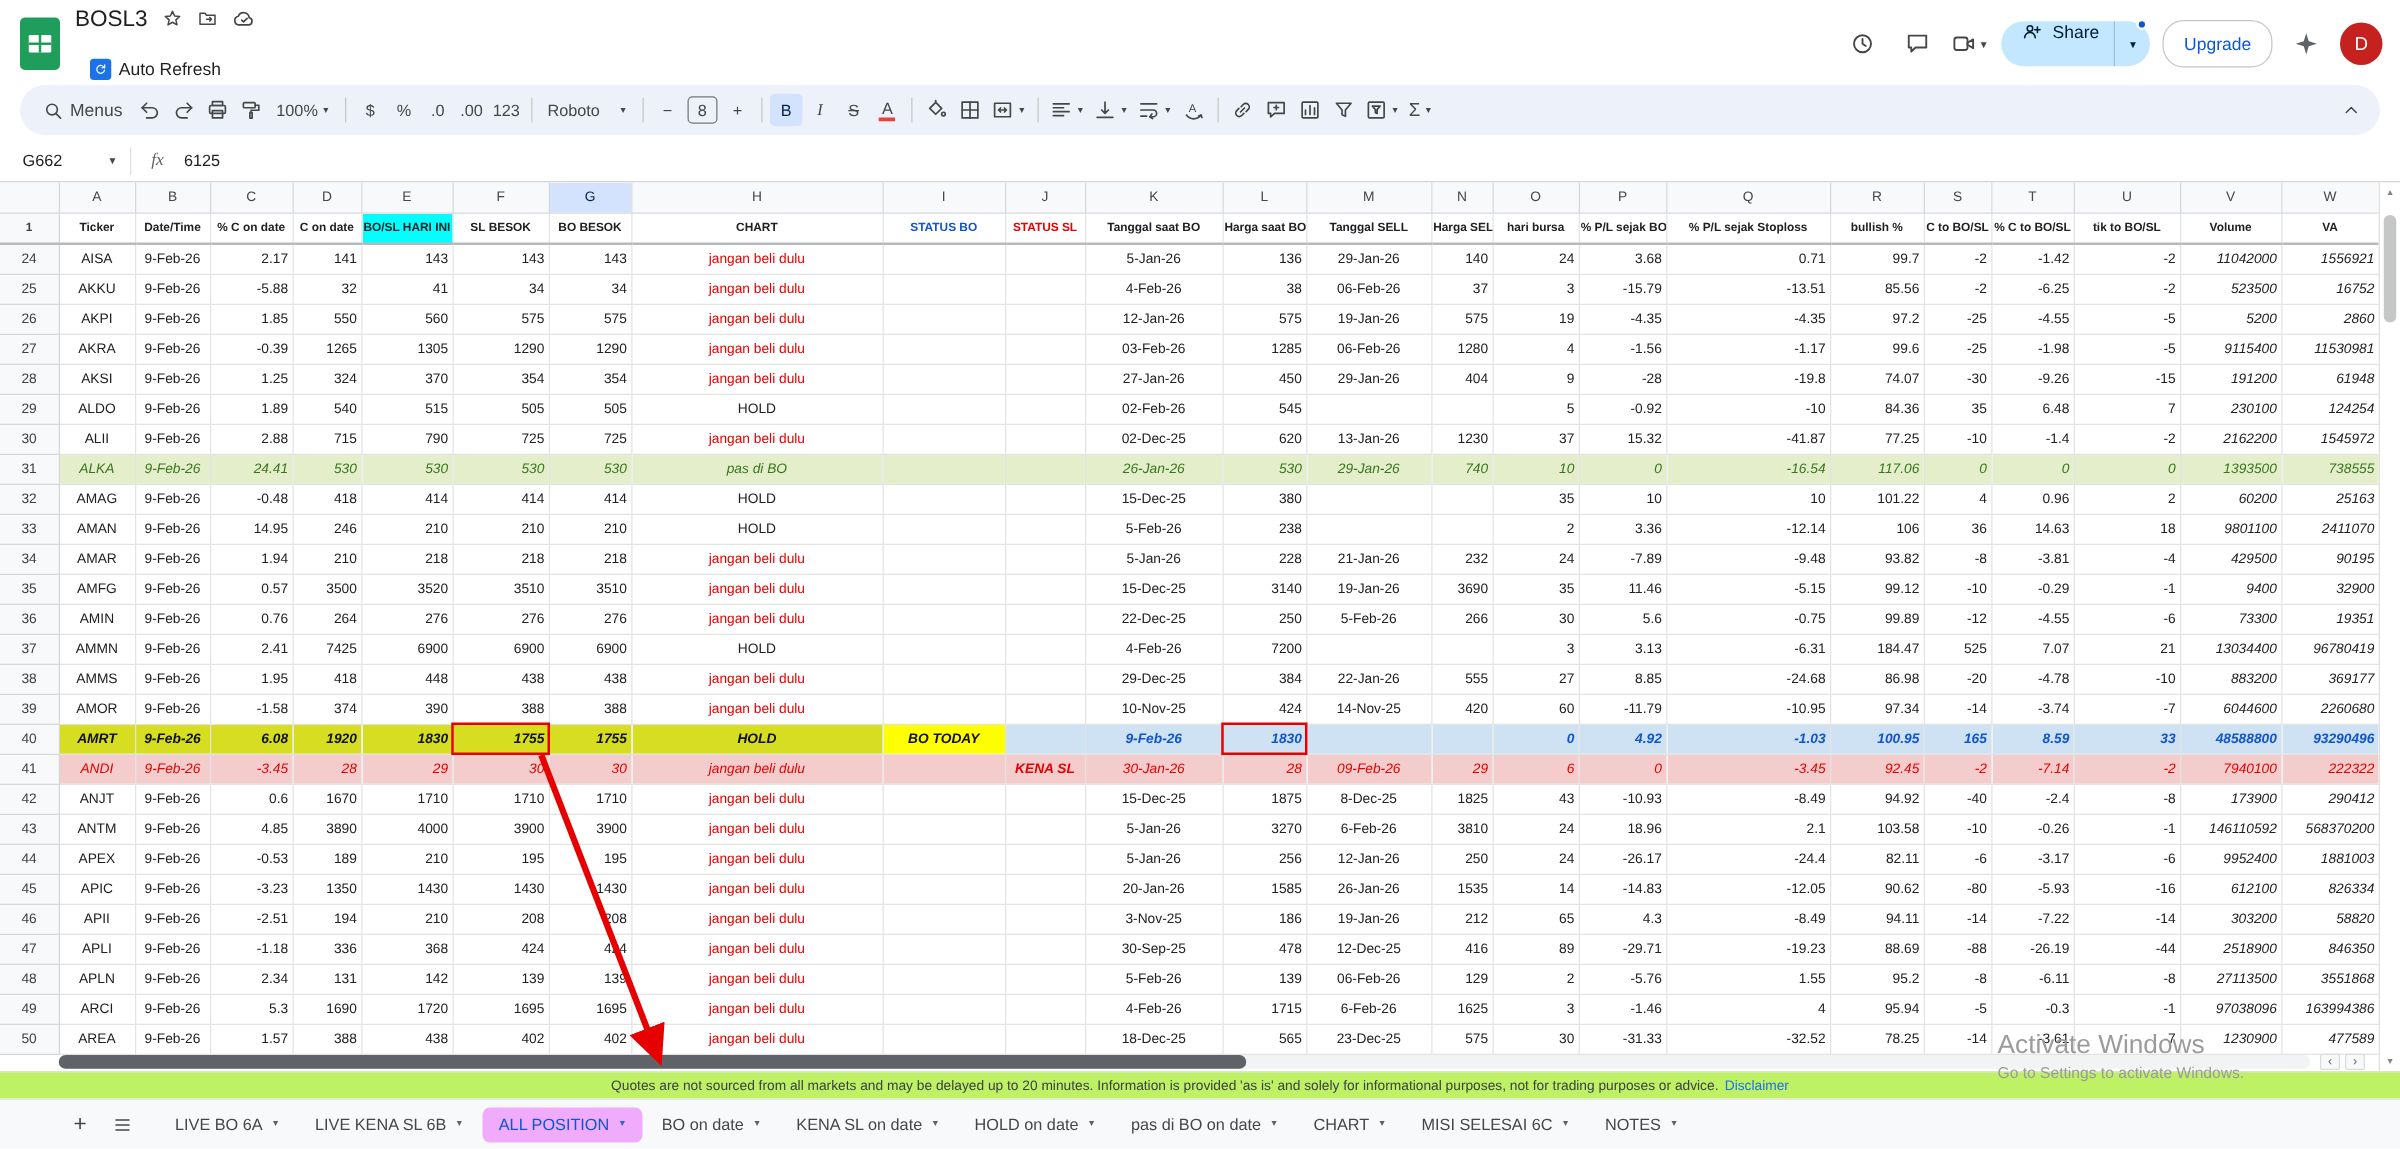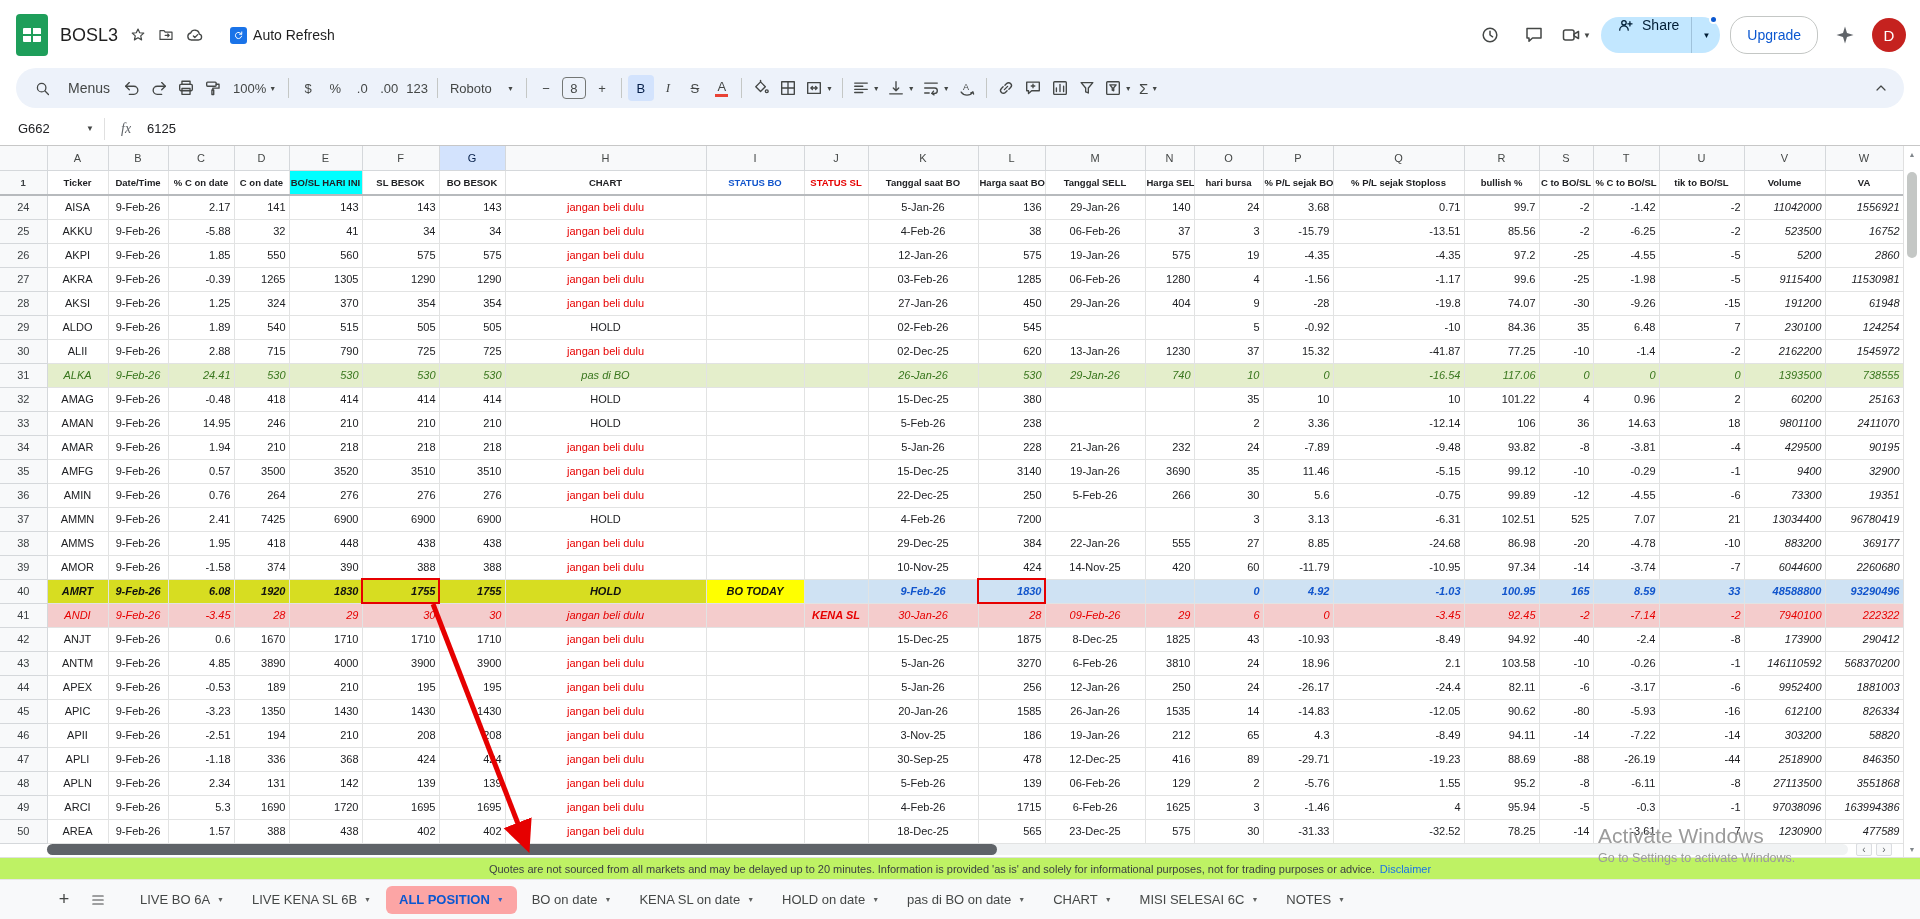--- a/index.html
+++ b/index.html
@@ -6,21 +6,21 @@
 html,body{width:1920px;height:919px}
 body{font-family:"Liberation Sans","DejaVu Sans",sans-serif;background:#fff;overflow:hidden;position:relative;color:#202124}
 .ic{fill:none;stroke:currentColor;stroke-width:1.5;stroke-linecap:round;stroke-linejoin:round}
 
 
 .titlebar{height:64px;display:flex;align-items:center;padding:6px 14px 0 16px}
 .logo{width:32px;height:42px;background:#1e9e5a;border-radius:4px;margin-right:12px;display:flex;align-items:center;justify-content:center;flex:0 0 auto}
 .logo .grid-glyph{width:18px;height:14px;background:#fff;border-radius:1px;position:relative}
 .logo .grid-glyph:before{content:"";position:absolute;left:8px;top:0;width:2px;height:14px;background:#1e9e5a}
 .logo .grid-glyph:after{content:"";position:absolute;left:0;top:6px;width:18px;height:2px;background:#1e9e5a}
-.tb-center{display:flex;gap:14px;min-width:0}
+.tb-center{display:flex;flex-direction:column;gap:14px;min-width:0}
 .title-row{display:flex;align-items:center;gap:12px;height:26px}
 .doc-title{font-size:18px;color:#1f1f1f}
 .title-ic{color:#444746;display:flex;align-items:center}
 .menu-row{display:flex;align-items:center;height:26px}
 .menu-items{display:flex}
 .menu-item{font-size:14px;color:#1f1f1f;padding:2px 8px;border-radius:4px;cursor:default}
 .auto-refresh{display:flex;align-items:center;gap:6px;margin-left:4px}
 .ar-badge{width:17px;height:17px;border-radius:3px;background:#1a73e8;color:#fff;display:flex;align-items:center;justify-content:center}
 .tb-right{margin-left:auto;display:flex;align-items:center;gap:10px}
 .icon-btn{width:34px;height:34px;border-radius:50%;display:flex;align-items:center;justify-content:center;color:#444746}
@@ -34,21 +34,21 @@
 .sparkle{color:#5f6368}
 .avatar{width:34px;height:34px;border-radius:50%;background:#c5221f;color:#fff;font-size:15px;font-weight:500;display:flex;align-items:center;justify-content:center}
 
 
 .toolbar{height:48px;display:flex;align-items:center;padding:4px 16px}
 .tb-pill{flex:1;height:40px;background:#edf2fa;border-radius:20px;display:flex;align-items:center;padding:0 10px;gap:1px;overflow:hidden}
 .tbi{min-width:26px;height:26px;padding:0 3px;display:flex;align-items:center;justify-content:center;color:#444746;font-size:13px;border-radius:4px;flex:0 0 auto;white-space:nowrap}
 .tbi.txt{font-weight:500}
 .tb-caret{font-size:7px;color:#444746;margin-left:3px}
 .tb-div{width:1px;height:20px;background:#c4c7c5;margin:0 5px;flex:0 0 auto}
-.menus-btn{display:flex;align-items:center;gap:17px;padding:0 8px;color:#444746;font-size:14px}
+.menus-btn{display:flex;align-items:center;gap:5px;padding:0 8px;color:#444746;font-size:14px}
 .zoom-btn,.font-btn{display:flex;align-items:center;padding:0 6px;font-size:13px;color:#444746}
 .font-btn{width:76px;justify-content:space-between}
 .size-box{width:24px;height:22px;border:1px solid #747775;border-radius:4px;display:flex;align-items:center;justify-content:center;font-size:13px;color:#444746;background:transparent;margin:0 2px}
 .b-active{background:#d3e3fd;color:#041e49;font-weight:700}
 .it-i{font-style:italic;font-family:"Liberation Serif",serif;font-weight:600}
 .strike{text-decoration:line-through}
 .a-under{display:flex;flex-direction:column;align-items:center;line-height:1}
 .a-under .bar{width:13px;height:3px;margin-top:1px;background:#e94235}
 .collapse-btn{margin-left:auto;color:#444746}
 
@@ -93,21 +93,21 @@
 .hs-btn{width:16px;height:13px;border:1px solid #dadce0;background:#f8f9fa;color:#5f6368;font-size:10px;line-height:11px;text-align:center;border-radius:2px}
 
 
 .disclaimer{position:absolute;top:857px;left:0;width:100%;height:22px;background:#bef264;border-top:1px solid #e0e0e0;display:flex;align-items:center;justify-content:center;font-size:11px;color:#3c4043;gap:5px}
 .disclaimer a{color:#1a73e8;text-decoration:none}
 .tabbar{position:absolute;top:879px;left:0;width:100%;height:40px;background:#f8f9fa;border-top:1px solid #e6e6e6;display:flex;align-items:center;padding-left:48px;gap:2px}
 .tab-btn{width:32px;height:32px;display:flex;align-items:center;justify-content:center;color:#444746;font-size:18px;border-radius:50%}
 .tab-list{display:flex;align-items:center;height:100%;margin-left:10px}
 .sheet-tab{display:flex;align-items:center;gap:7px;height:28px;padding:0 13px;margin:0 1px;border-radius:6px;font-size:13px;font-weight:500;color:#444746;cursor:default}
 .sheet-tab .caret{font-size:7px;opacity:.85}
-.sheet-tab.active{background:#fca5a5;color:#0b57d0;font-weight:700}
+.sheet-tab.active{background:#f0abfc;color:#0b57d0;font-weight:400}
 
 
 .watermark{position:absolute;left:1598px;top:824px;z-index:70;color:#9b9b9b;pointer-events:none}
 .watermark .l1{font-size:21px}
 .watermark .l2{font-size:12.5px;margin-top:3px}
 .annot{position:absolute;left:0;top:0;width:1920px;height:919px;z-index:60;pointer-events:none}
 </style>
 </head>
 <body>
 
@@ -787,21 +787,21 @@
           <td class="cell c">HOLD</td>
           <td class="cell c"></td>
           <td class="cell c"></td>
           <td class="cell c">4-Feb-26</td>
           <td class="cell r">7200</td>
           <td class="cell c"></td>
           <td class="cell r"></td>
           <td class="cell r">3</td>
           <td class="cell r">3.13</td>
           <td class="cell r">-6.31</td>
-          <td class="cell r">102.51</td>
+          <td class="cell r">184.47</td>
           <td class="cell r">525</td>
           <td class="cell r">7.07</td>
           <td class="cell r">21</td>
           <td class="cell r it">13034400</td>
           <td class="cell r it">96780419</td>
         </tr>
         <tr class="datarow">
           <td class="rowhdr">38</td>
           <td class="cell c">AMMS</td>
           <td class="cell c">9-Feb-26</td>

